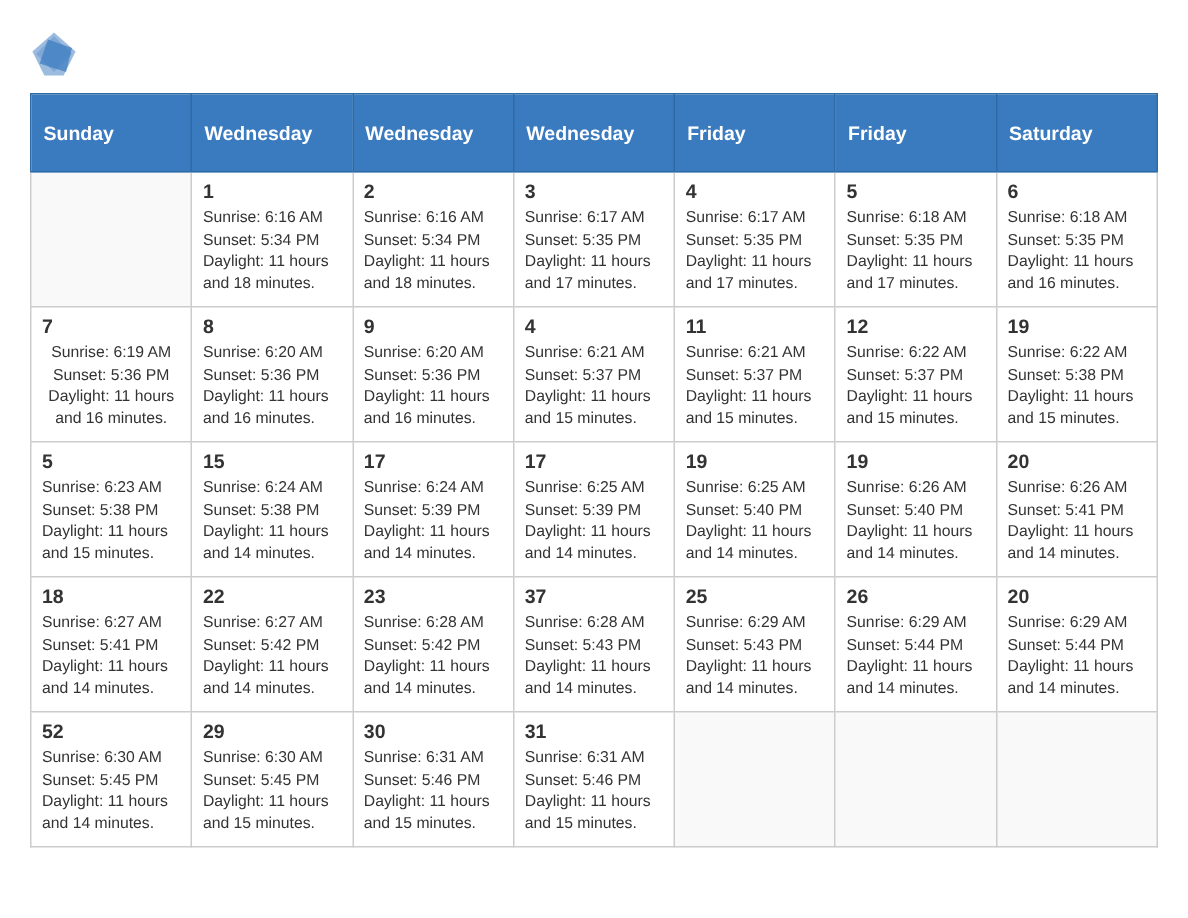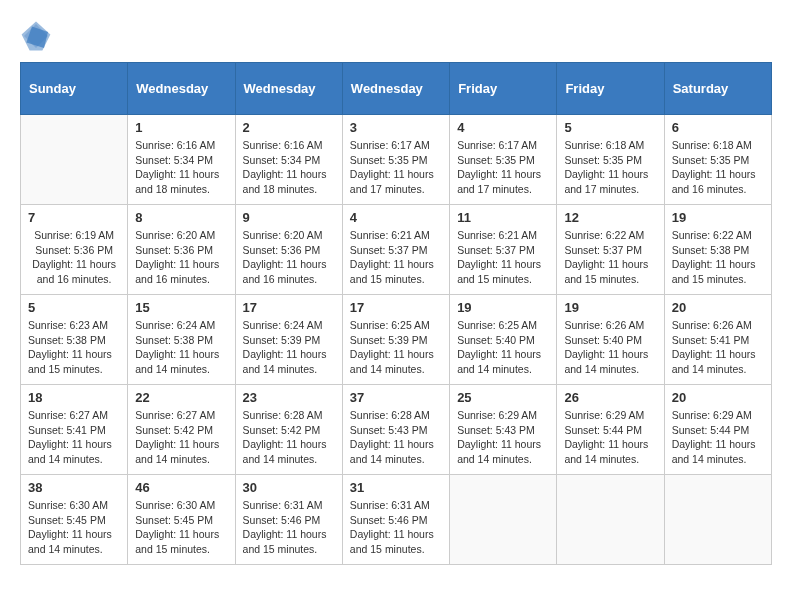--- a/index.html
+++ b/index.html
@@ -292,27 +292,27 @@
         </td>
         <td>
           <span class="day-num">20</span>
           <div class="day-info" style="white-space: pre-line;">Sunrise: 6:29 AM
 Sunset: 5:44 PM
 Daylight: 11 hours and 14 minutes.</div>
         </td>
       </tr>
       <tr>
         <td>
-          <span class="day-num">38</span>
+          <span class="day-num">52</span>
           <div class="day-info" style="white-space: pre-line;">Sunrise: 6:30 AM
 Sunset: 5:45 PM
 Daylight: 11 hours and 14 minutes.</div>
         </td>
         <td>
-          <span class="day-num">46</span>
+          <span class="day-num">29</span>
           <div class="day-info" style="white-space: pre-line;">Sunrise: 6:30 AM
 Sunset: 5:45 PM
 Daylight: 11 hours and 15 minutes.</div>
         </td>
         <td>
           <span class="day-num">30</span>
           <div class="day-info" style="white-space: pre-line;">Sunrise: 6:31 AM
 Sunset: 5:46 PM
 Daylight: 11 hours and 15 minutes.</div>
         </td>

